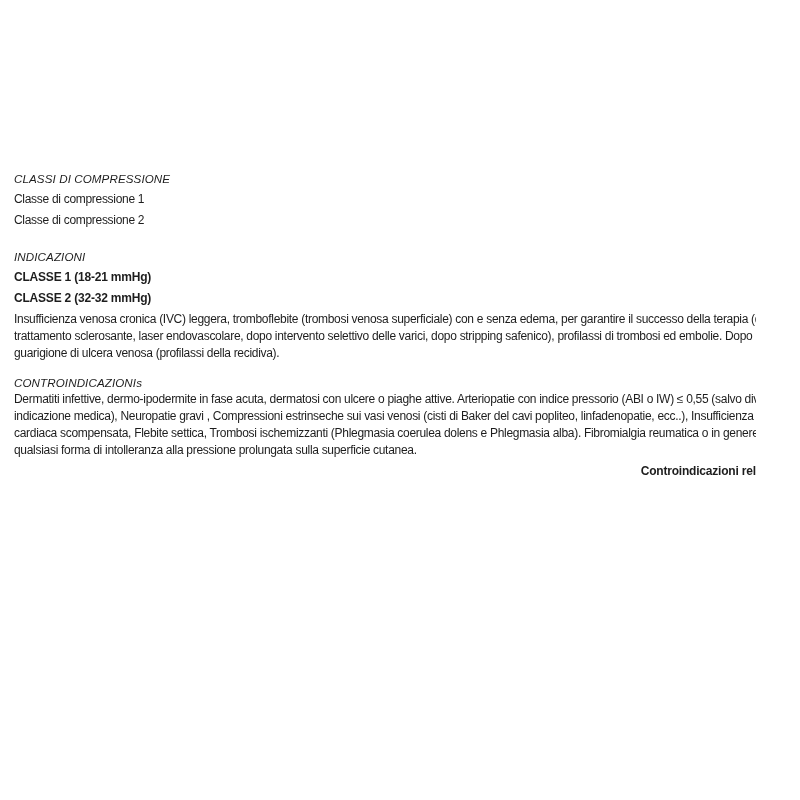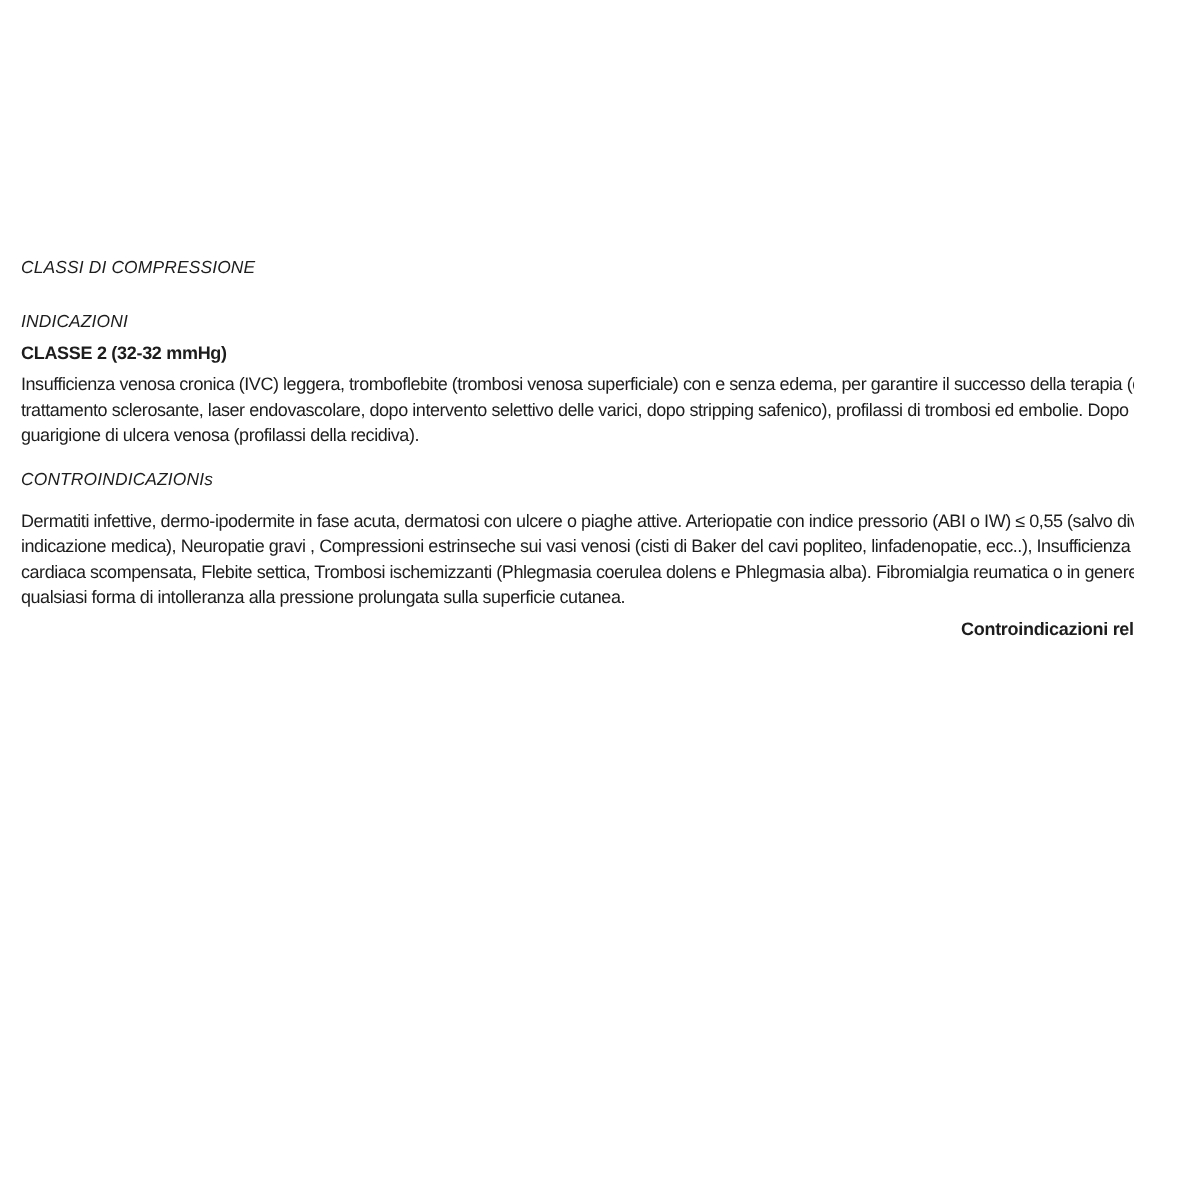--- a/index.html
+++ b/index.html
@@ -33,36 +33,39 @@
     font-style: italic;
     font-size: 11.6px;
     letter-spacing: 0.1px;
   }
   .bold {
     font-weight: bold;
     letter-spacing: -0.2px;
   }
   .sec-indicazioni { margin-top: 19px; }
   .sec-contro { margin-top: 12px; }
-  .mb0 { margin-bottom: 11px; }
+  .mb0 { margin-bottom: 0; }
   .mt-relative { margin-top: 4px; text-align: right; }
   p.para { max-width: 772px; }
 </style>
 </head>
 <body>
 
 <div class="page">
   <div class="doc">
 
     <section>
       <h2 class="block h-italic">CLASSI DI COMPRESSIONE</h2>
+      <p class="block">Classe di compressione 1</p>
+      <p class="block">Classe di compressione 2</p>
     </section>
 
     <section class="sec-indicazioni">
       <h2 class="block h-italic">INDICAZIONI</h2>
+      <p class="block bold">CLASSE 1 (18-21 mmHg)</p>
       <p class="block bold">CLASSE 2 (32-32 mmHg)</p>
       <p class="block para">Insufficienza venosa cronica (IVC) leggera, tromboflebite (trombosi venosa superficiale) con e senza edema, per garantire il successo della terapia (dopo trattamento sclerosante, laser endovascolare, dopo intervento selettivo delle varici, dopo stripping safenico), profilassi di trombosi ed embolie. Dopo guarigione di ulcera venosa (profilassi della recidiva).</p>
     </section>
 
     <section class="sec-contro">
       <h2 class="block h-italic mb0">CONTROINDICAZIONIs</h2>
       <p class="block para">Dermatiti infettive, dermo-ipodermite in fase acuta, dermatosi con ulcere o piaghe attive. Arteriopatie con indice pressorio (ABI o IW) ≤ 0,55 (salvo diversa indicazione medica), Neuropatie gravi , Compressioni estrinseche sui vasi venosi (cisti di Baker del cavi popliteo, linfadenopatie, ecc..), Insufficienza cardiaca scompensata, Flebite settica, Trombosi ischemizzanti (Phlegmasia coerulea dolens e Phlegmasia alba). Fibromialgia reumatica o in genere qualsiasi forma di intolleranza alla pressione prolungata sulla superficie cutanea.</p>
       <p class="block bold mt-relative">Controindicazioni relative:</p>
     </section>
 

